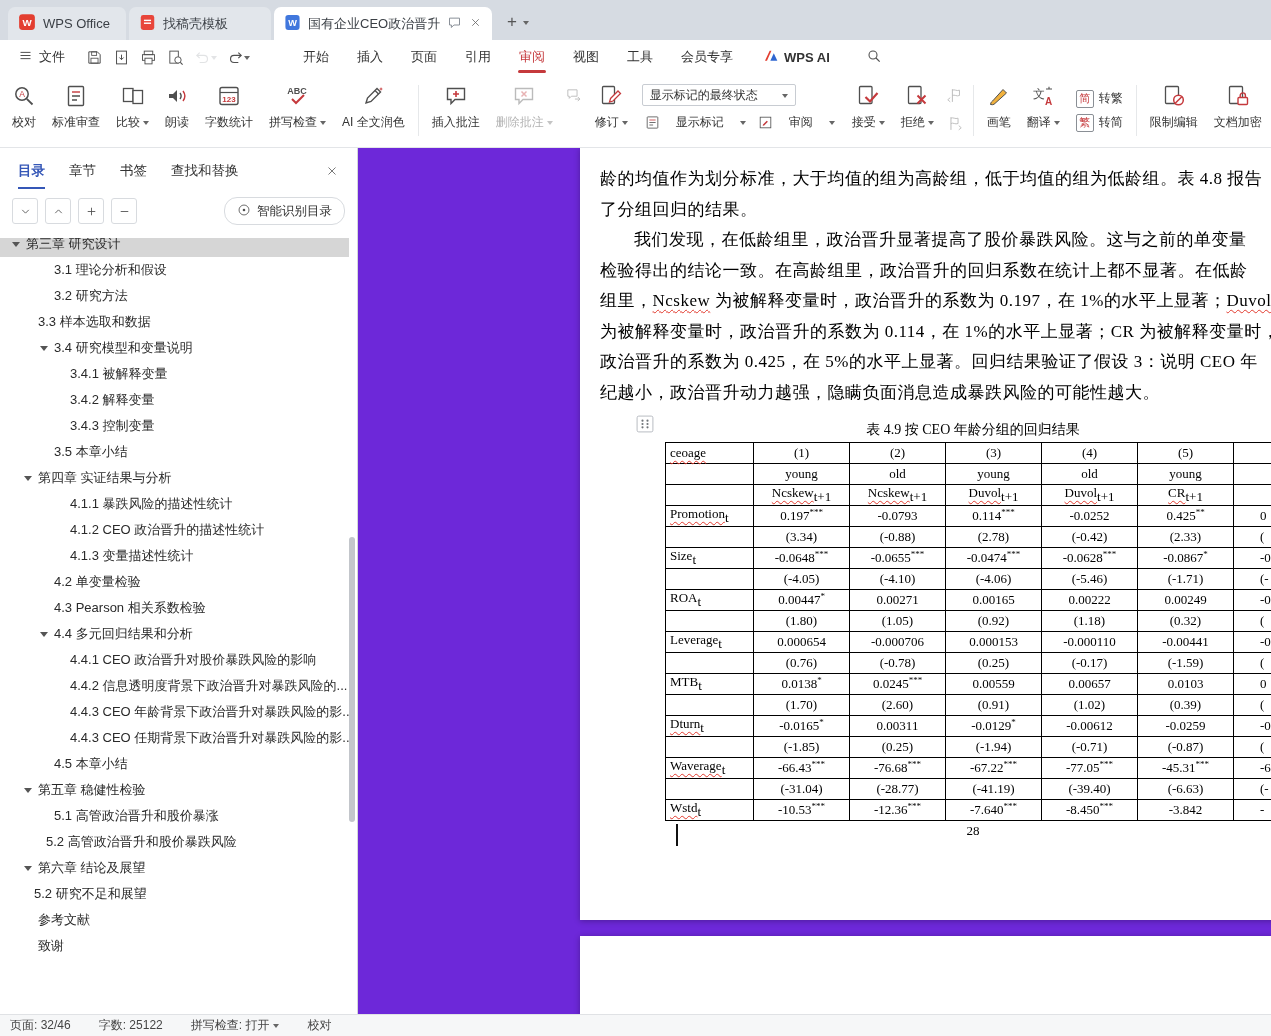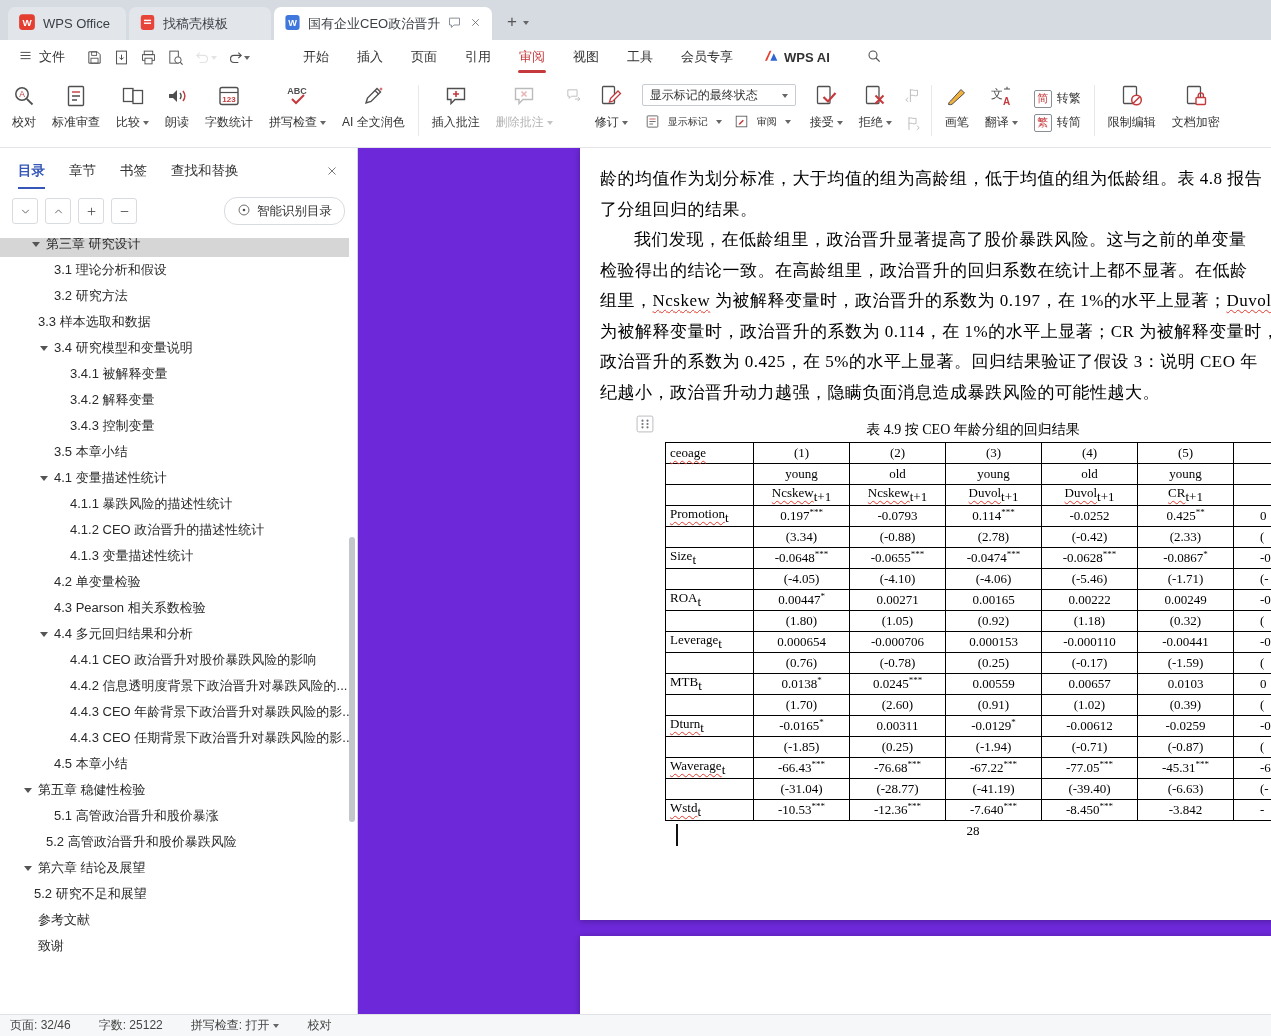--- a/index.html
+++ b/index.html
@@ -42,21 +42,21 @@
   .disabled{opacity:.38;}
   .caret{width:0;height:0;border:3.5px solid transparent;border-top:4px solid #666;margin-top:4px;flex:none;}
   .caret.dim{border-top-color:#b6b9be;}
   .smallcol{display:flex;flex-direction:column;gap:10px;padding:9px 3px;flex:none;}
   .sbtn{width:20px;height:18px;display:flex;align-items:center;justify-content:center;}
   .combostack{display:flex;flex-direction:column;padding:7px 6px;gap:7px;flex:none;}
   .combo{width:154px;height:22px;border:1px solid #c8ccd2;border-radius:2px;display:flex;
     align-items:center;font-size:12px;color:#333;padding:0 7px;box-sizing:border-box;background:#fff;}
   .combo .caret{margin-left:auto;}
   .combrow{display:flex;gap:6px;}
-  .minibtn{display:flex;align-items:center;font-size:10px;color:#333;gap:8px;padding:1px 3px;white-space:nowrap;}
+  .minibtn{display:flex;align-items:center;font-size:12px;color:#333;gap:16px;padding:1px 3px;white-space:nowrap;}
   .twoline{display:flex;flex-direction:column;justify-content:center;gap:6px;padding:6px 8px;flex:none;}
   .tl-row{display:flex;align-items:center;gap:5px;font-size:12px;color:#333;white-space:nowrap;}
   .tl-ch{width:16px;height:16px;border:1px solid #8a8f95;border-radius:2px;font-size:11px;
     display:flex;align-items:center;justify-content:center;color:#c5393c;}
 
   
   #sidebar{position:absolute;left:0;top:148px;width:358px;height:866px;background:#fff;
     border-right:1px solid #d4d7da;box-sizing:border-box;overflow:hidden;}
   .ptabs{height:46px;display:flex;align-items:center;gap:24px;padding:0 18px;font-size:13.5px;color:#333;}
   .ptab{position:relative;white-space:nowrap;}
@@ -516,21 +516,21 @@
         </span>
       <div class="smartbtn">
         <span><svg width="14" height="14" viewBox="0 0 24 24">
               <circle cx="12" cy="12" r="8.5" fill="none" stroke="#4f4f4f" stroke-width="1.4"></circle>
               <circle cx="12" cy="12" r="2.2" fill="#4f4f4f"></circle>
             </svg></span>
         <span>智能识别目录</span>
       </div>
     </div>
     <div id="toc-tree" class="toc">
-        <div class="titem hl" style="padding-left: 32px; margin-top: -7px;">
+        <div class="titem hl" style="padding-left: 12px; margin-top: -7px;">
           <span class="tri"></span>
           <span>第三章 研究设计</span>
         </div>
         <div class="titem" style="padding-left: 40px;">
           <span class="trisp"></span>
           <span>3.1 理论分析和假设</span>
         </div>
         <div class="titem" style="padding-left: 40px;">
           <span class="trisp"></span>
           <span>3.2 研究方法</span>
@@ -552,23 +552,23 @@
           <span>3.4.2 解释变量</span>
         </div>
         <div class="titem" style="padding-left: 56px;">
           <span class="trisp"></span>
           <span>3.4.3 控制变量</span>
         </div>
         <div class="titem" style="padding-left: 40px;">
           <span class="trisp"></span>
           <span>3.5 本章小结</span>
         </div>
-        <div class="titem" style="padding-left: 40px;">
+        <div class="titem" style="padding-left: 24px;">
           <span class="tri"></span>
-          <span>4.1 变量描述性统计</span>
+          <span>第四章 实证结果与分析</span>
         </div>
         <div class="titem" style="padding-left: 56px;">
           <span class="trisp"></span>
           <span>4.1.1 暴跌风险的描述性统计</span>
         </div>
         <div class="titem" style="padding-left: 56px;">
           <span class="trisp"></span>
           <span>4.1.2 CEO 政治晋升的描述性统计</span>
         </div>
         <div class="titem" style="padding-left: 56px;">

